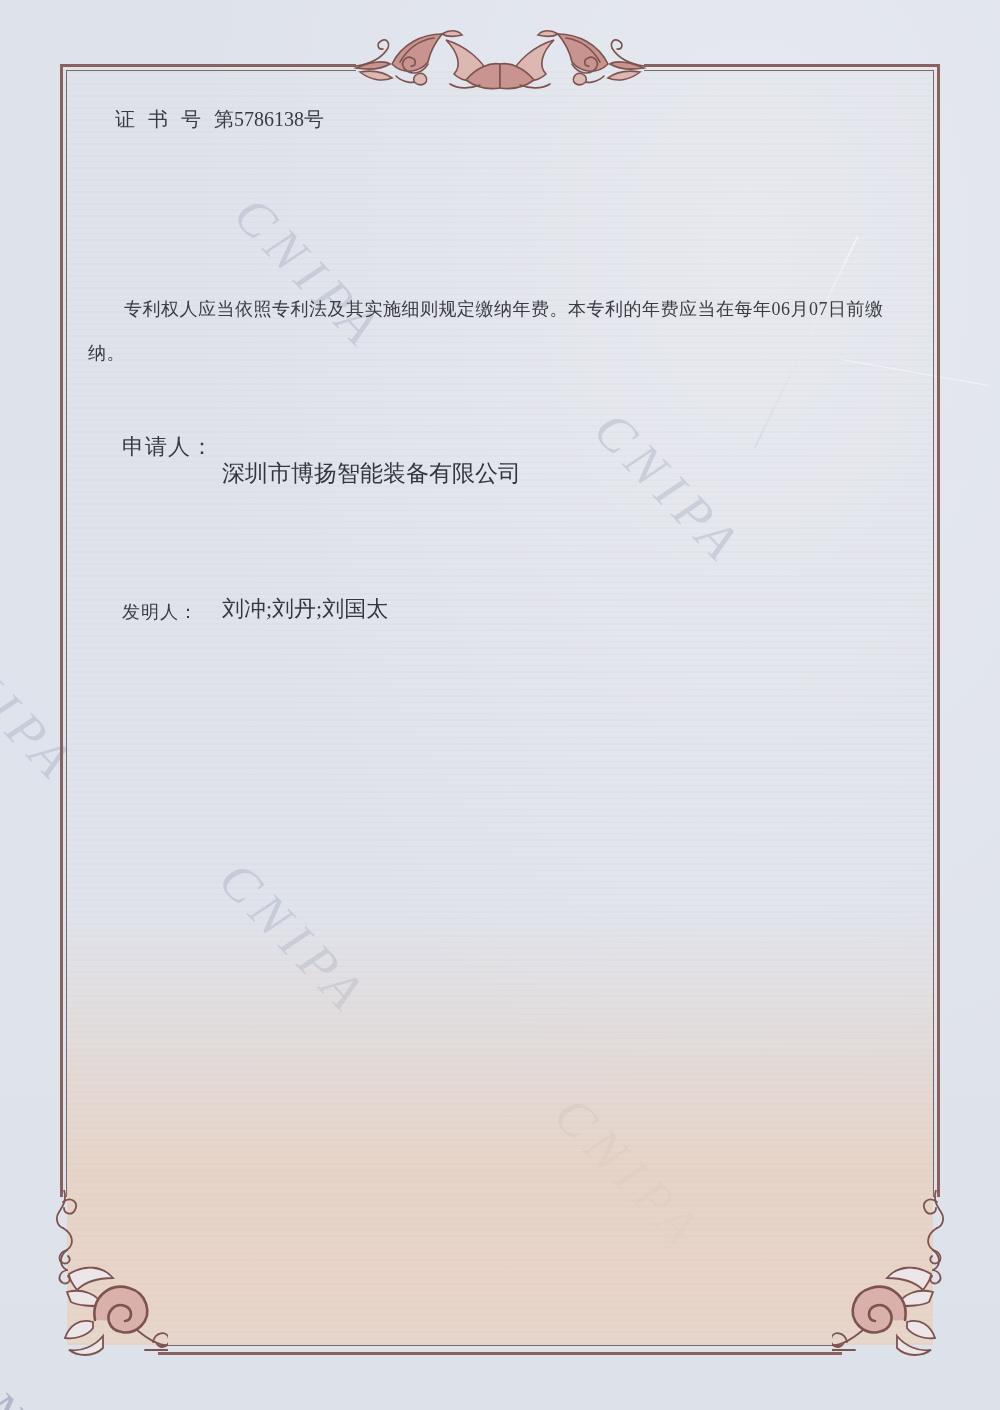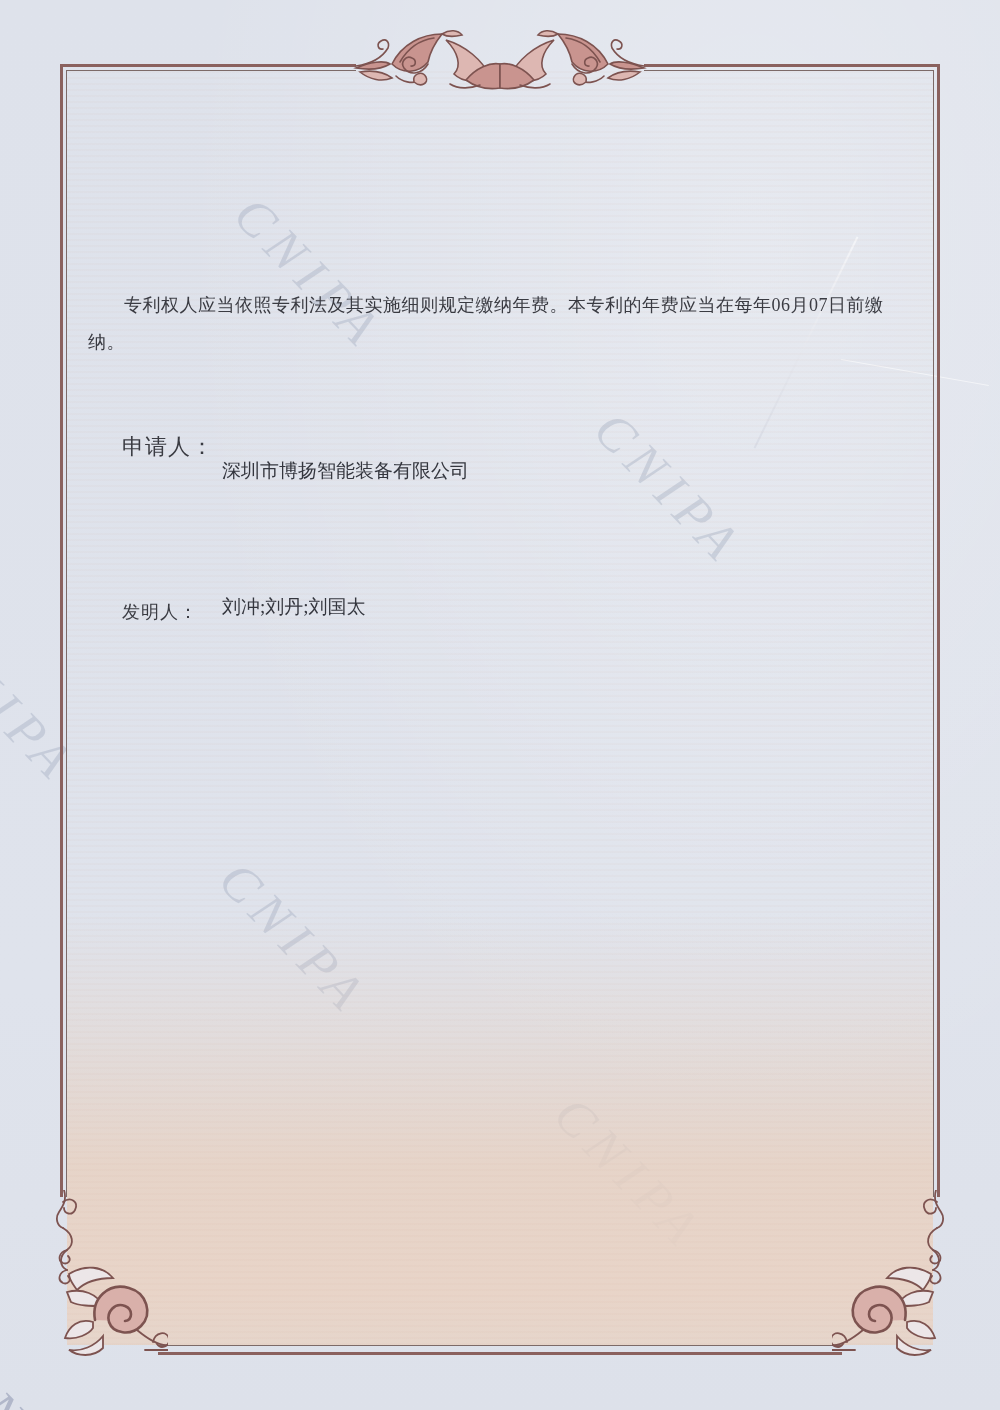--- a/index.html
+++ b/index.html
@@ -46,27 +46,27 @@
         rgba(233,211,197,0.92) 96%,
         rgba(231,212,199,0.88) 100%);
     pointer-events:none;
   }
   
   .crease{position:absolute;pointer-events:none;}
   
   .txt{position:absolute;color:#3a3b42;white-space:nowrap;}
   .cert-line{top:106px;left:115px;font-size:20px;}
   .cert-label{letter-spacing:13px;}
-  .fee{top:287px;left:88px;width:822px;font-size:18px;line-height:37px;letter-spacing:0.5px;white-space:normal;}
+  .fee{top:287px;left:88px;width:822px;font-size:18px;line-height:44px;letter-spacing:0.5px;white-space:normal;}
   .fee .indent{text-indent:36px;}
   .info-heading{top:404px;left:122px;font-size:18px;letter-spacing:1px;}
   .applicant-label{top:432px;left:122px;font-size:22px;letter-spacing:1px;}
-  .applicant-value{top:458px;left:222px;font-size:19px;color:#34363e;}
+  .applicant-value{top:458px;left:222px;font-size:23px;color:#34363e;}
   .inventor-label{top:564px;left:122px;font-size:18px;letter-spacing:1px;margin-top:36px;}
-  .inventor-value{top:594px;left:222px;font-size:19px;color:#34363e;text-align:center;}
+  .inventor-value{top:594px;left:222px;font-size:22px;color:#34363e;text-align:center;}
   .footer{top:1308px;left:0;width:940px;font-size:15px;text-align:center;color:#3a3b42;position:absolute;}
   
   .orn{position:absolute;pointer-events:none;}
 </style>
 </head>
 <body>
 
 <div class="page">
 
   <div class="wm" style="left:265px;top:185px;">CNIPA</div>
@@ -157,20 +157,23 @@
       <path d="M70,116 c10,-4 18,2 14,10 c-3,7 -13,5 -12,-3"></path>
       <path d="M62,130 C58,108 76,92 96,98 C114,103 120,124 108,136 C98,146 80,144 76,132 C73,122 82,112 92,116 C100,119 100,130 92,131" stroke-width="2.6" fill="#d9b0aa"></path>
       <path d="M60,132 C46,128 36,136 32,148 C44,150 56,144 60,138 Z" fill="#ece6e8"></path>
       <path d="M70,146 C62,156 48,162 36,160 C44,166 60,168 70,158 Z" fill="#ece6e8"></path>
       <path d="M104,140 C116,150 126,156 135,155"></path>
       <path d="M120,152 c2,-10 14,-12 16,-3 c1,7 -8,11 -12,5"></path>
       <path d="M112,160 L135,160"></path>
     </g>
   </svg>
 
+  <div class="txt cert-line">
+    <span class="cert-label">证书号</span><span>第5786138号</span>
+  </div>
 
   <div class="txt fee">
     <div class="indent">专利权人应当依照专利法及其实施细则规定缴纳年费。本专利的年费应当在每年06月07日前缴纳。</div>
   </div>
 
   <div class="txt applicant-label">申请人：</div>
   <div class="txt applicant-value">深圳市博扬智能装备有限公司</div>
   <div class="txt inventor-label">发明人：</div>
   <div class="txt inventor-value">刘冲;刘丹;刘国太</div>
 

